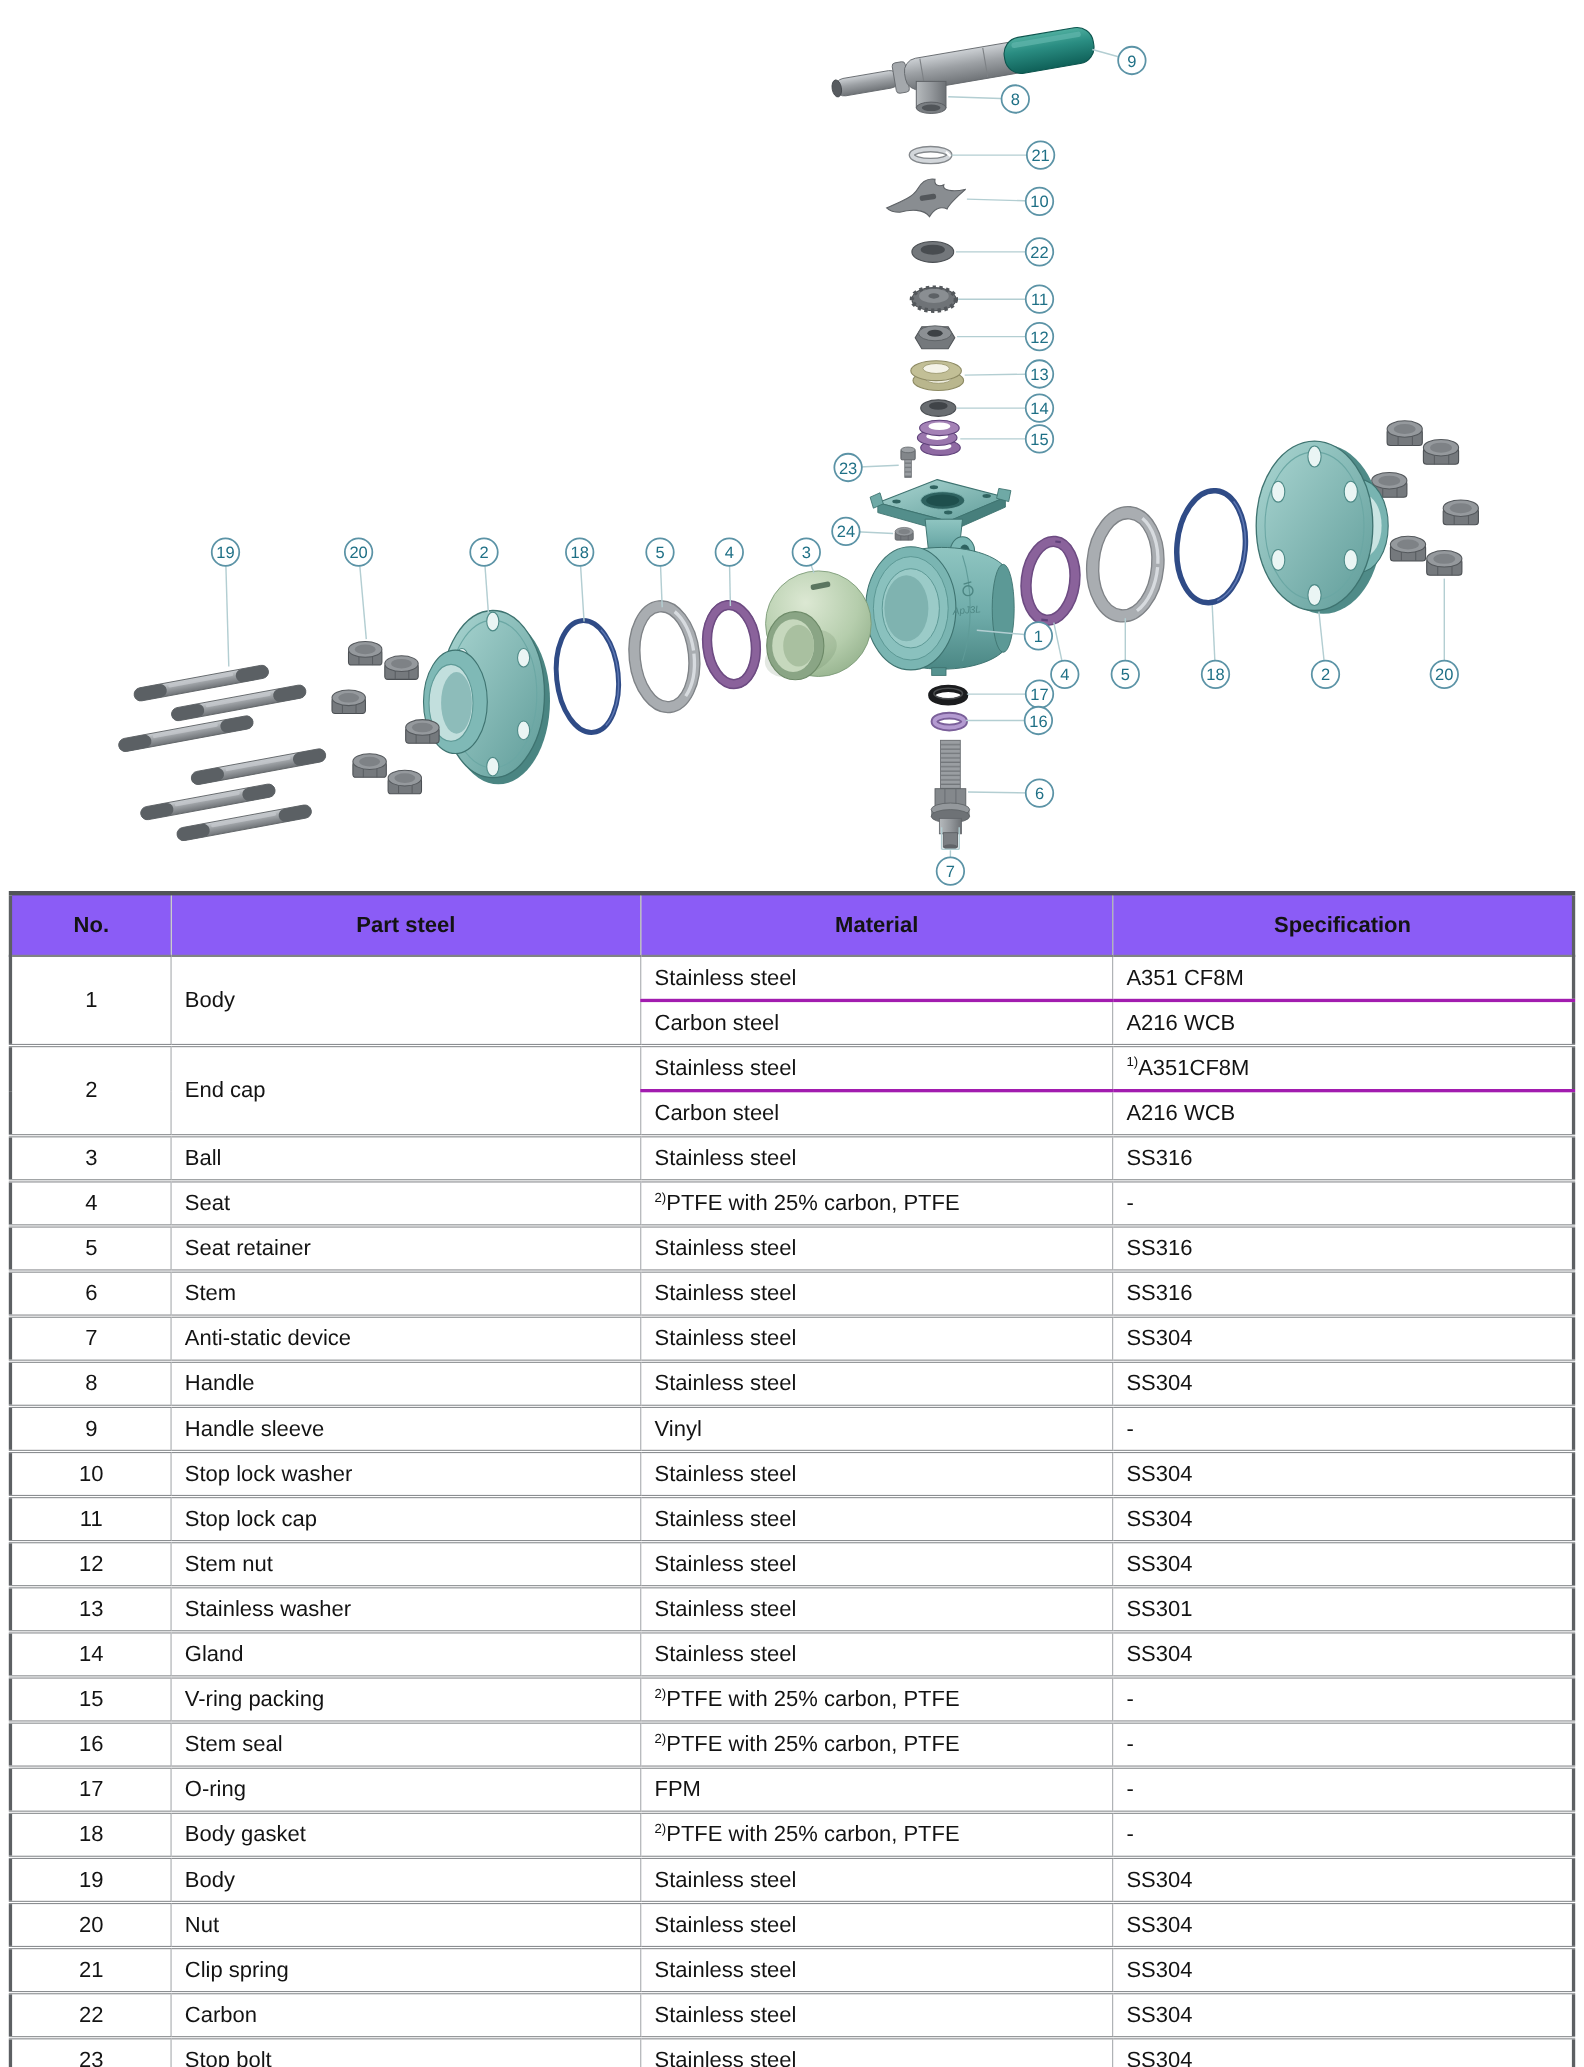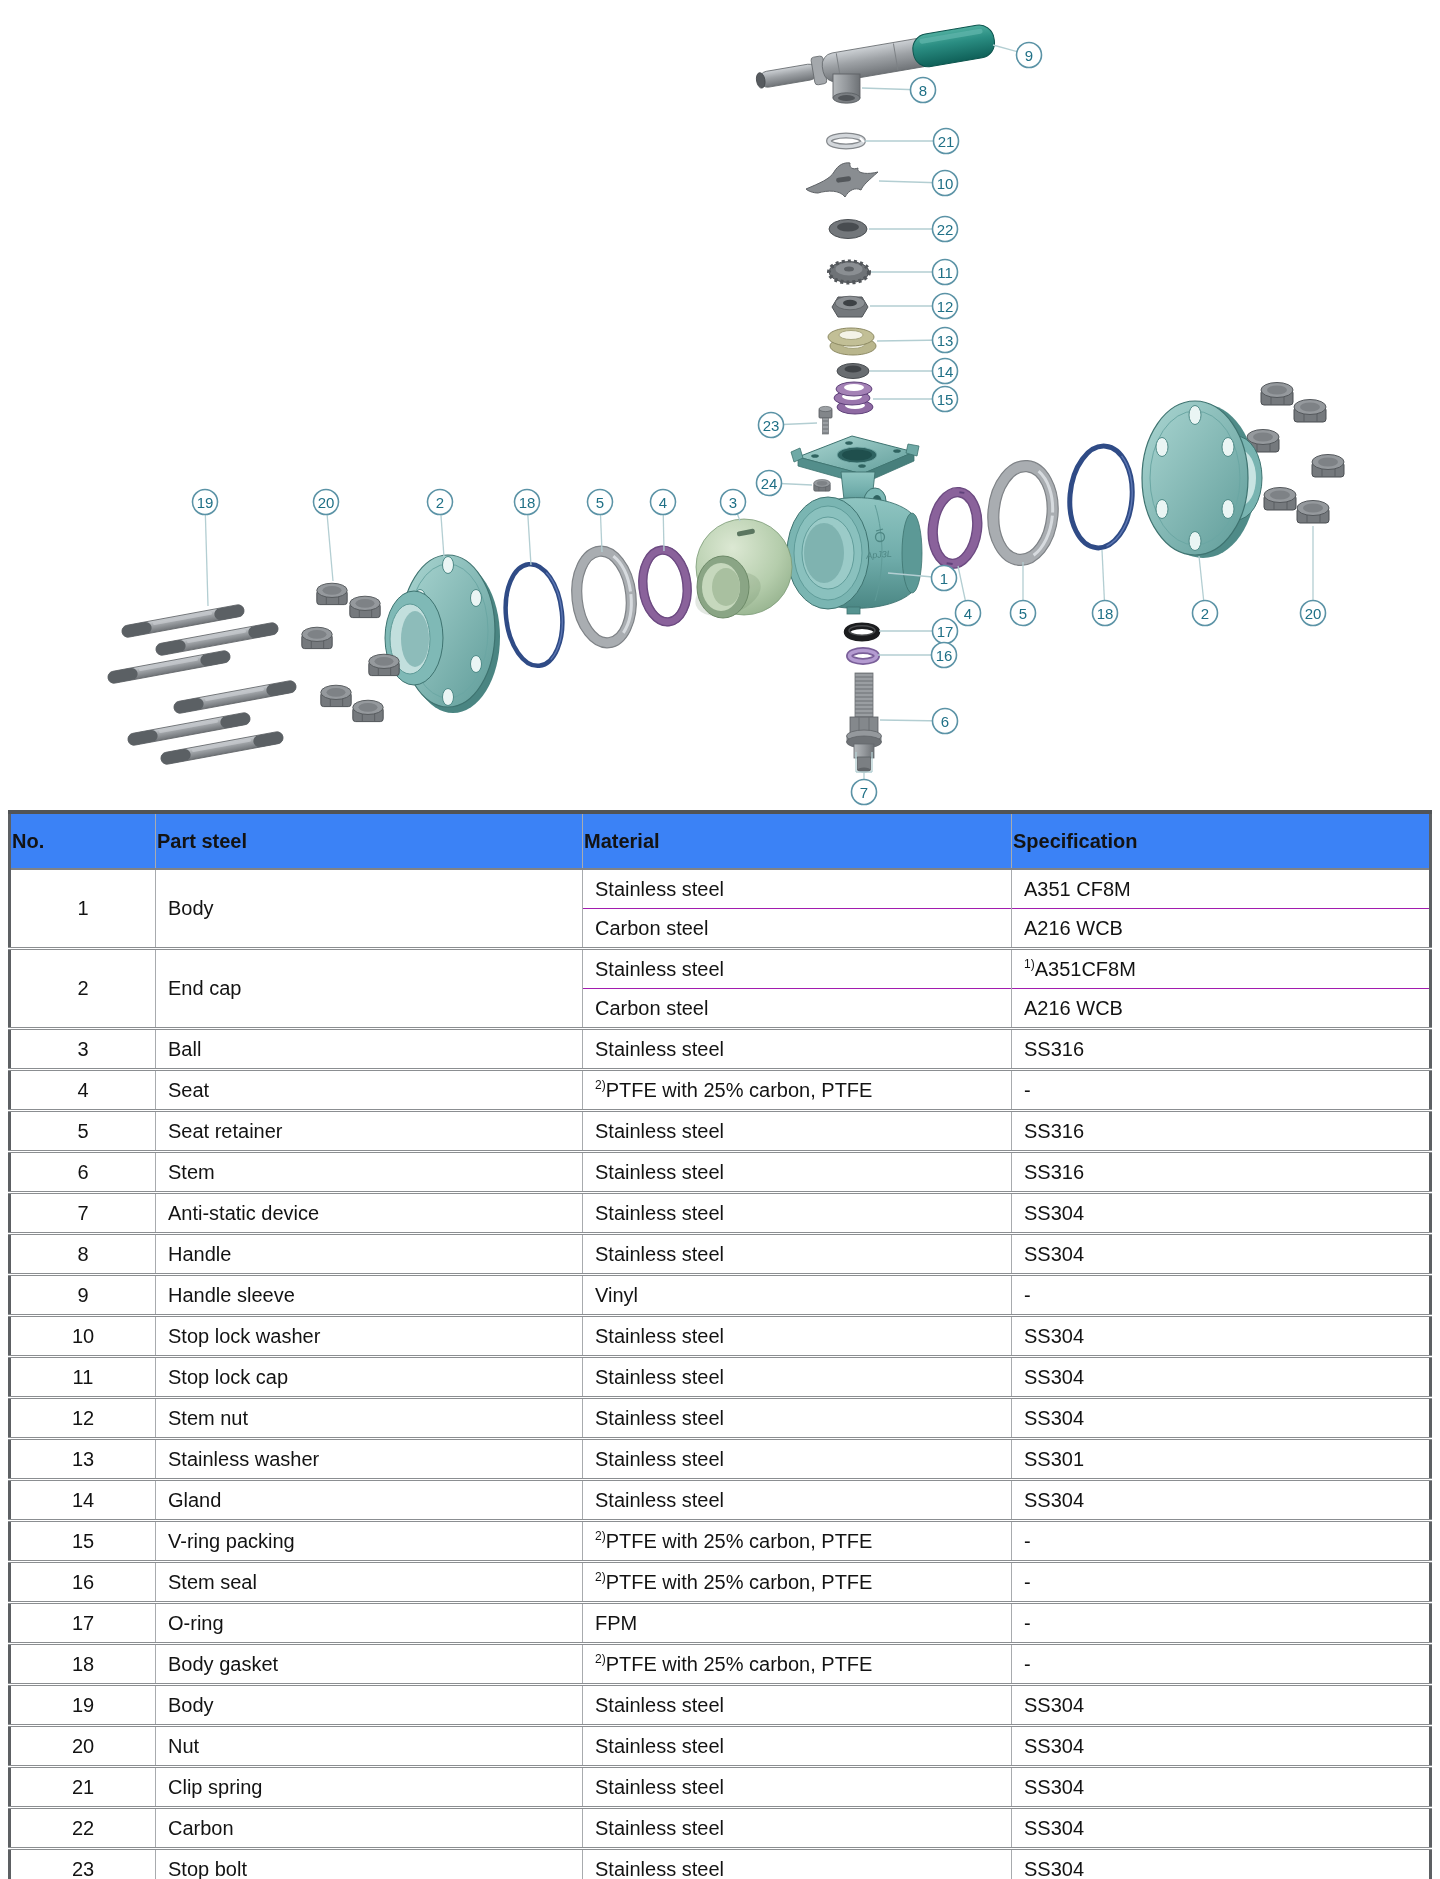--- a/index.html
+++ b/index.html
@@ -10,31 +10,31 @@
   .mark-text{font-family:"Liberation Sans",sans-serif;font-size:9px;font-style:italic;fill:#4d8683;}
   table.parts-table{
     position:absolute;top:810px;left:8px;width:1424px;
     border-collapse:collapse;table-layout:fixed;
     font-size:20px;color:#131313;background:#fff;
     border:3px solid #5d6063;border-top:4px solid #515456;border-bottom:4px solid #515456;
   }
   .parts-table th,.parts-table td{border-left:1px solid #a8abae;overflow:hidden;white-space:nowrap;}
   .parts-table th:first-child,.parts-table td.c-no{border-left:none;}
   .parts-table thead th{
-    background:#3b82f6;height:52px;font-weight:bold;text-align:left;
+    background:#8b5cf6;height:52px;font-weight:bold;text-align:center;
     border-bottom:2px solid #808386;
   }
   .parts-table tbody td{height:38px;vertical-align:middle;padding:0 6px 0 12px;}
   .parts-table td.c-no{text-align:center;padding:0;}
   .col-no{width:146px;}
   .col-name{width:427px;}
   .col-mat{width:429px;}
   .col-spec{width:auto;}
   .parts-table tbody tr.row-start td{border-top:3px double #8b8e91;}
-  .parts-table tbody td.sub{border-top:1px solid #a21caf;}
+  .parts-table tbody td.sub{border-top:3px solid #a21caf;}
   .parts-table sup{font-size:12px;line-height:0;}
 </style>
 </head>
 <body>
 
 <div class="page">
 
 <svg class="diagram" viewBox="0 0 1440 810">
   <defs>
     <linearGradient id="gMet" x1="0" y1="0" x2="0" y2="1">

